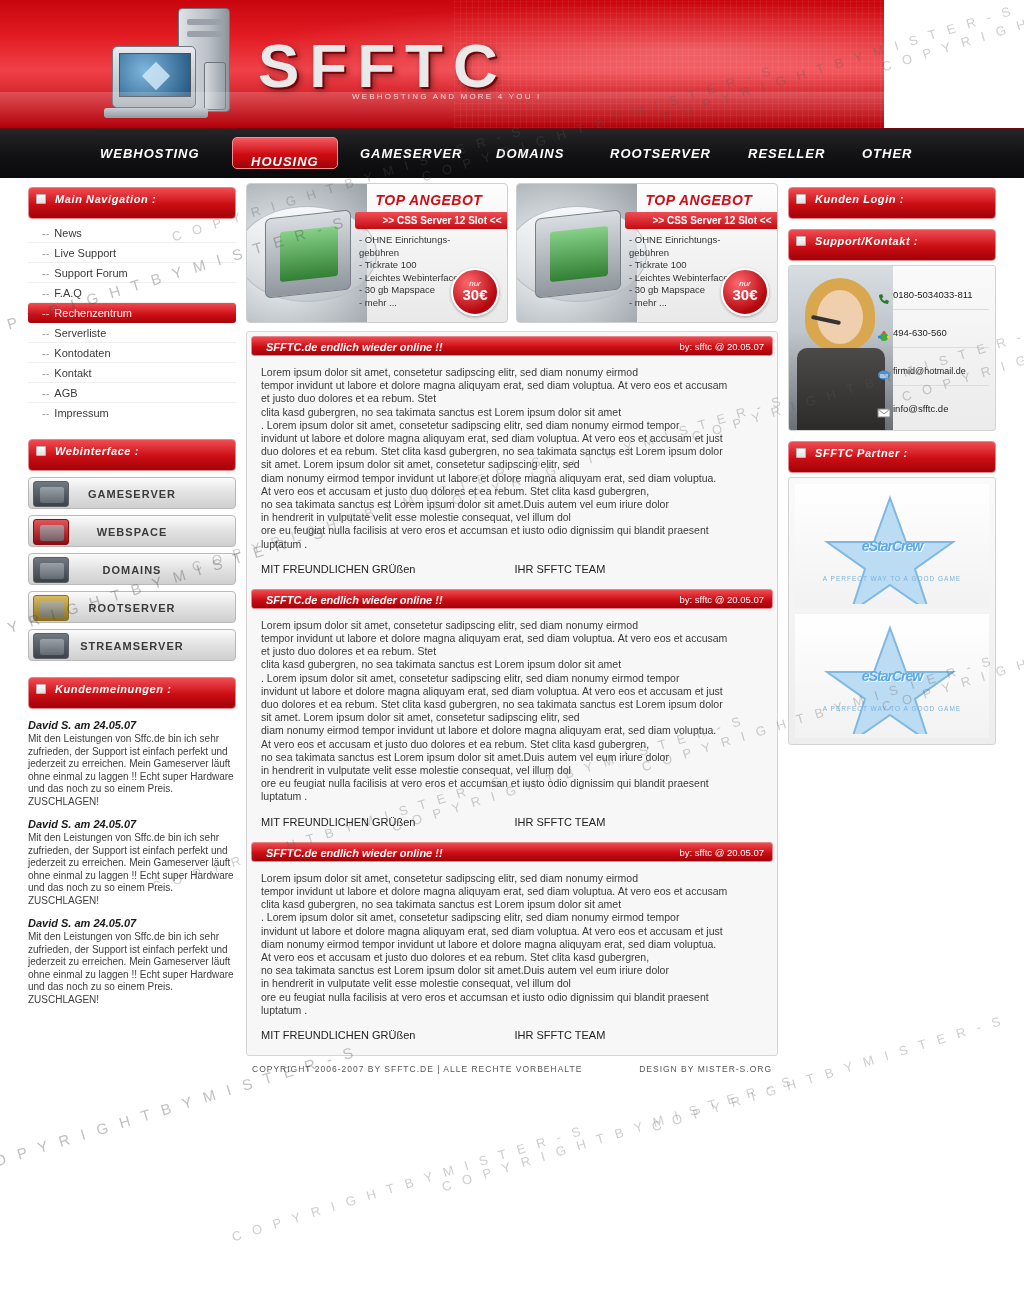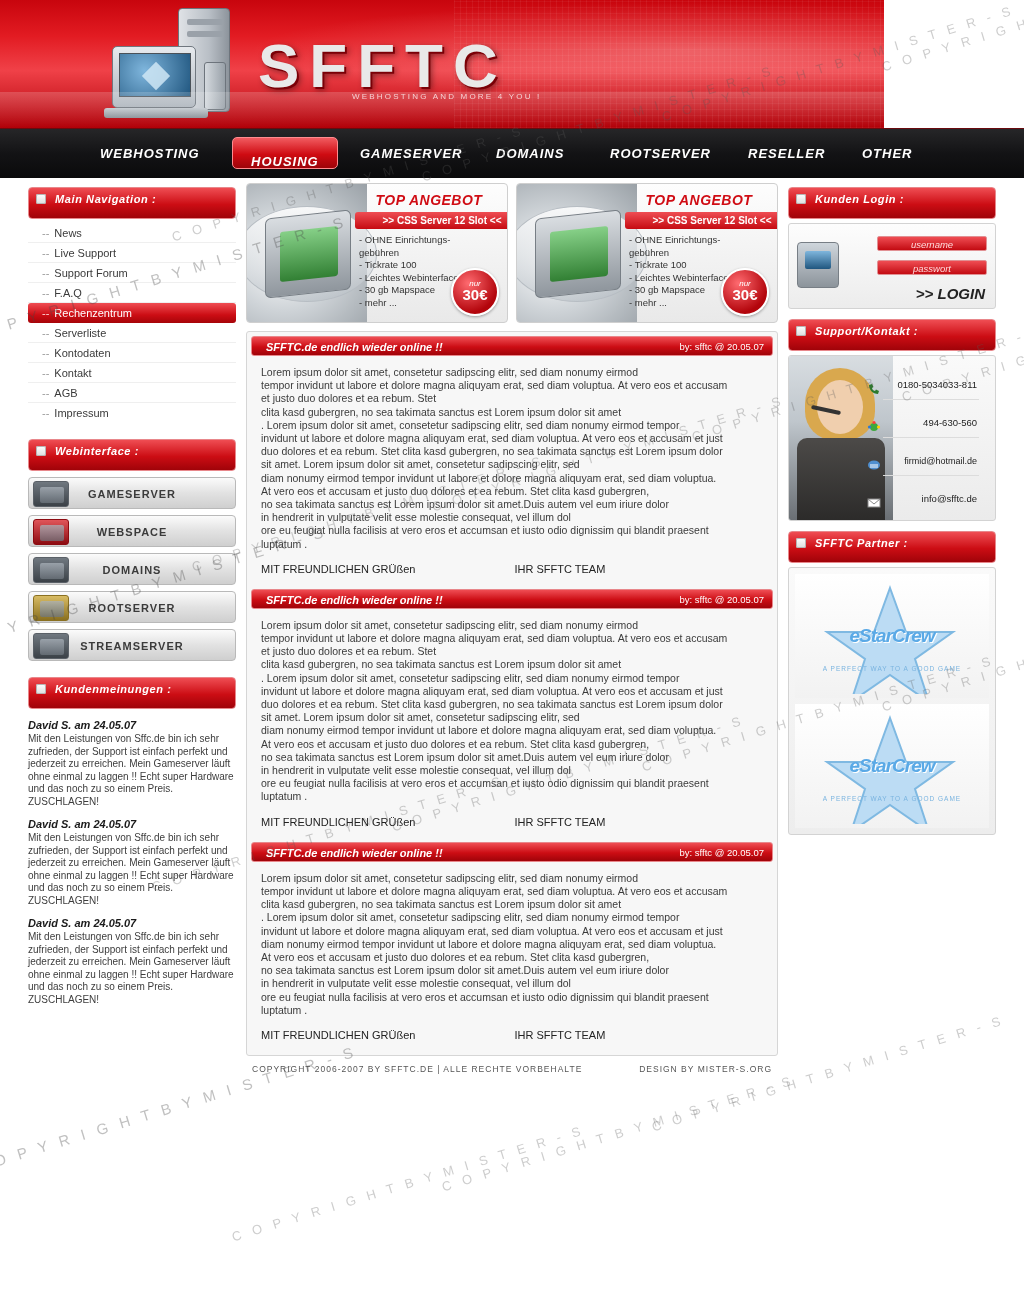--- a/index.html
+++ b/index.html
@@ -248,38 +248,38 @@
   }
   .agent {
     position:absolute; left:0; top:0; width:104px; height:164px;
     background:linear-gradient(180deg,#d8dde1 0%, #bfc6cc 40%, #6a6f74 100%);
   }
   .agent .hair{ position:absolute; left:16px; top:12px; width:70px; height:72px; background:#d9a84e; border-radius:50% 50% 40% 40%;}
   .agent .face{ position:absolute; left:28px; top:24px; width:46px; height:54px; background:#f0cfae; border-radius:50%;}
   .agent .body{ position:absolute; left:8px; top:82px; width:88px; height:84px; background:linear-gradient(180deg,#4c4a48,#2b2a29); border-radius:10px 10px 0 0;}
   .agent .mic{ position:absolute; left:22px; top:52px; width:30px; height:4px; background:#333; border-radius:2px; transform:rotate(12deg);}
   .contact-row {
-    position:absolute; right:16px; width:96px; height:30px;
+    position:absolute; right:6px; width:96px; height:30px;
     border-bottom:1px solid #dcdcdc; color:#222; font-size:9.5px;
-    text-align:right; line-height:30px; padding-right:2px;
+    line-height:30px; padding-right:2px;
   }
   .contact-ico { position:absolute; left:-16px; top:8px; width:14px; height:14px; }
 
   .partner-box {
     margin-top:4px; height:268px;
     background:linear-gradient(180deg,#fafafa,#ededed);
     border:1px solid #d3d3d3; border-radius:3px; padding:6px;
   }
   .partner-logo {
     height:124px; margin-bottom:6px; position:relative;
     background:linear-gradient(180deg,#ffffff,#f2f2f2);
     display:flex; align-items:center; justify-content:center;
   }
   .partner-logo .startext {
-    position:relative; z-index:2; font-size:19px; font-weight:bold; font-style:italic;
+    position:relative; z-index:2; font-size:14px; font-weight:bold; font-style:italic;
     color:#5aa9e6; letter-spacing:-1px;
     text-shadow:1px 1px 0 #ffffff;
   }
   .partner-logo .sub { position:absolute; bottom:26px; left:0; right:0; text-align:center; font-size:6.5px; color:#7ab4e0; letter-spacing:1px;}
 
   
   #wm { position:absolute; left:0; top:0; width:1024px; height:1300px; pointer-events:none; z-index:50; }
   #wm span {
     position:absolute; white-space:nowrap;
     color:rgba(90,90,90,0.30); font-size:13px; letter-spacing:4px;
@@ -504,26 +504,20 @@
       <span>COPYRIGHT 2006-2007 BY SFFTC.DE  |  ALLE RECHTE VORBEHALTE</span>
       <span>DESIGN BY MISTER-S.ORG</span>
     </div>
   </div>
 
   <div id="right">
 
     <div class="box-head">
       <span class="bullet"></span>
       <span>Kunden Login :</span>
-    </div>
-    <div class="login-box">
-      <div class="login-ico"></div>
-      <div class="login-inp" style="top:12px;">username</div>
-      <div class="login-inp" style="top:36px;">passwort</div>
-      <div class="login-btn">&gt;&gt; LOGIN</div>
     </div>
 
     <div class="box-head" style="margin-top:10px;">
       <span class="bullet"></span>
       <span>Support/Kontakt :</span>
     </div>
     <div class="support-box">
       <div class="agent">
         <div class="hair"></div>
           <div class="face"></div>

